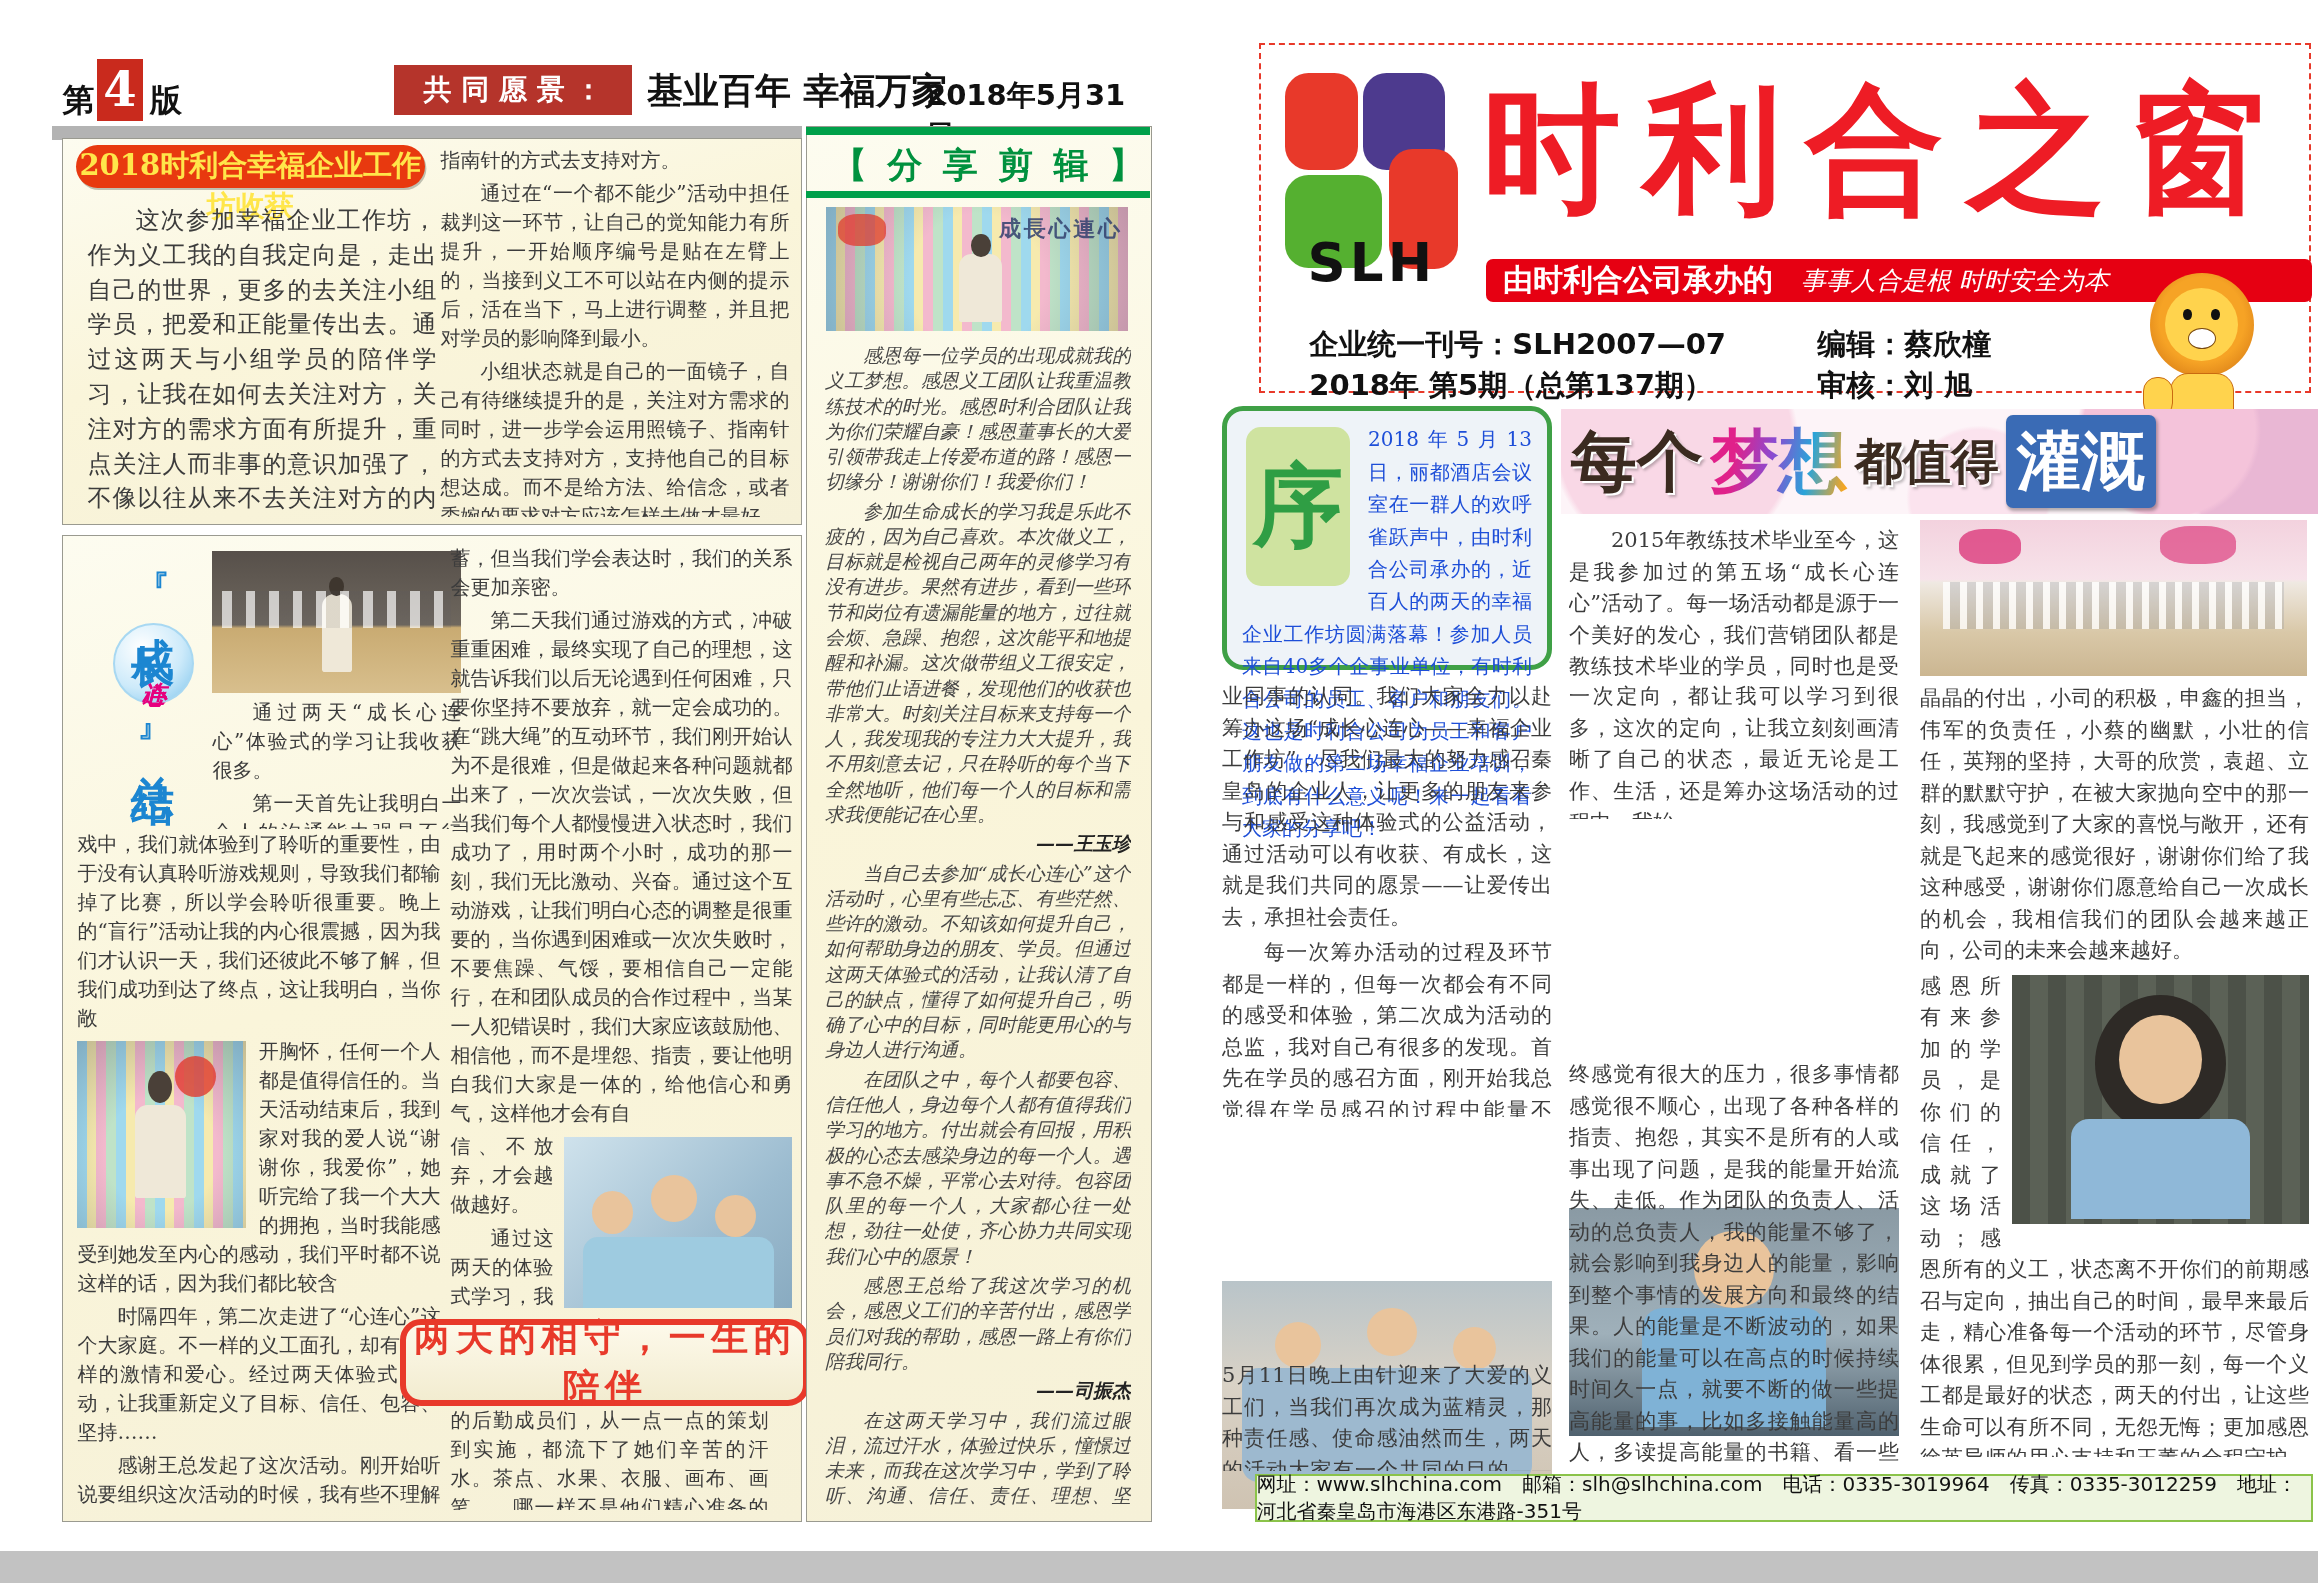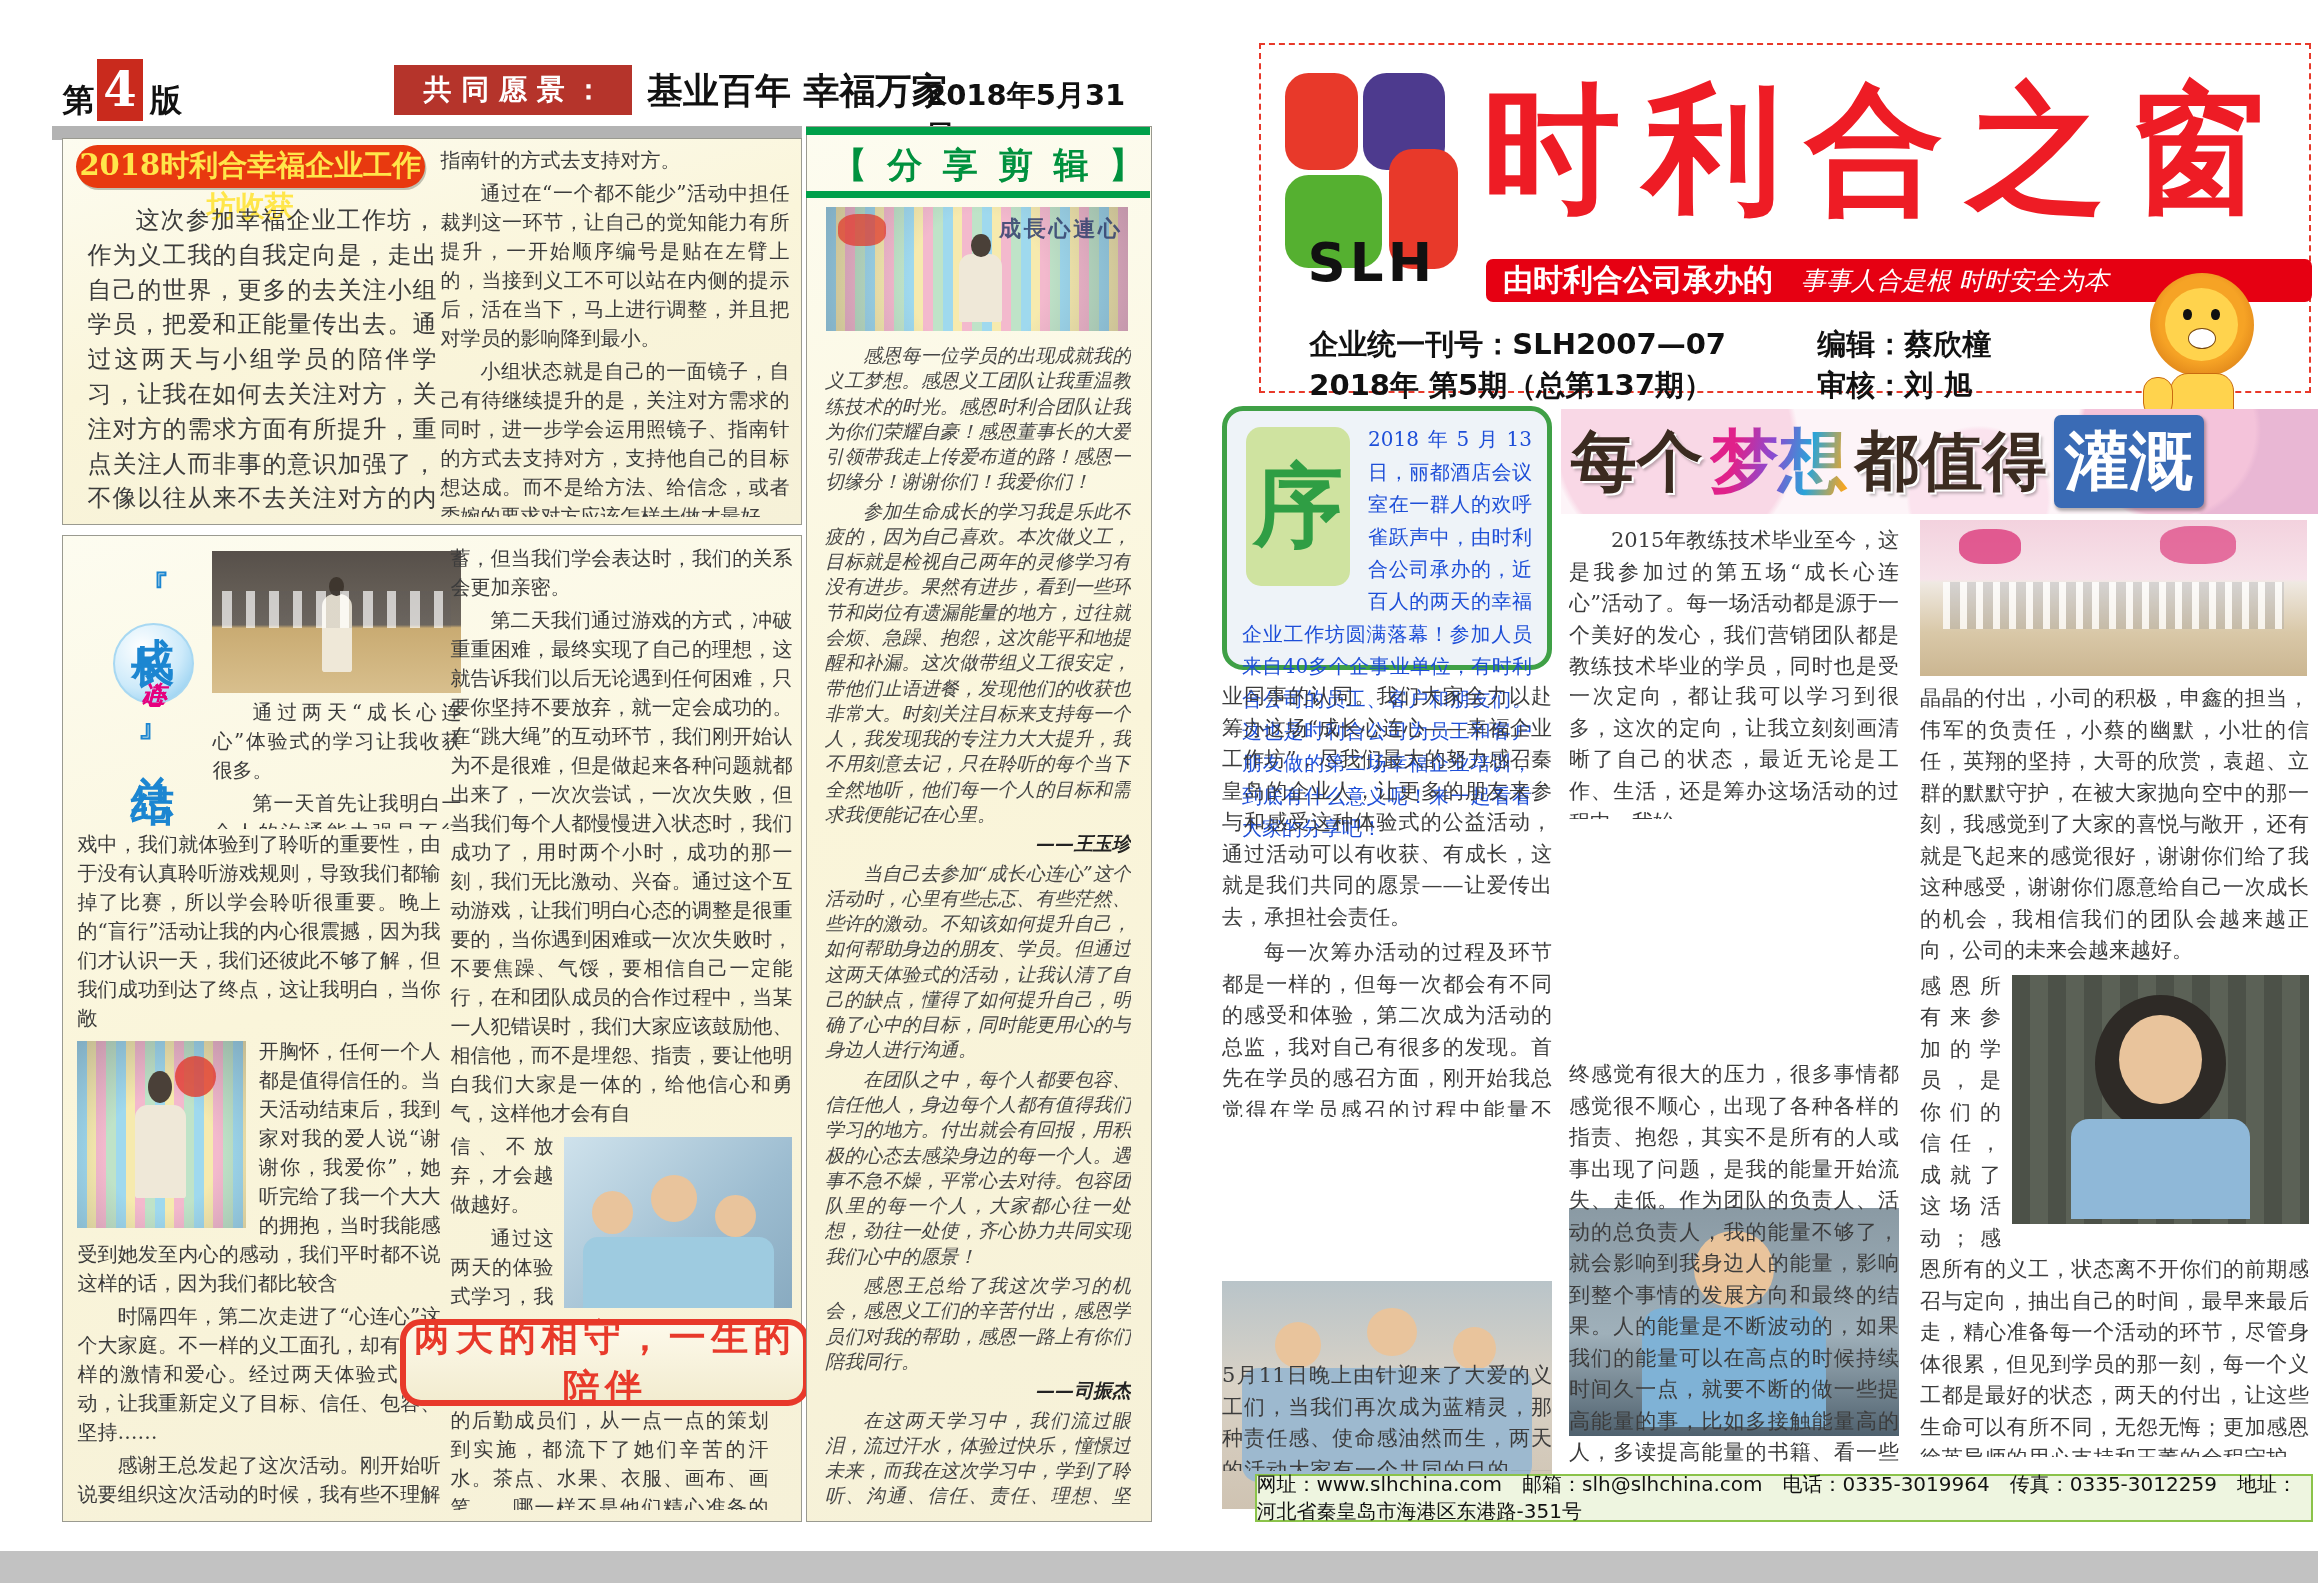--- a/index.html
+++ b/index.html
@@ -227,21 +227,21 @@
     </div>
 
     <div class="abs preface" style="left:-29px;top:406px;width:330px;height:264px;padding:12.4px 15px;box-sizing:border-box;">
       <div class="pref-square" style="width:104px;height:159px;font-size:90px;">序</div>
       <div class="pref-text" style="font-size:20px;line-height:1.62;">2018年5月13日，丽都酒店会议室在一群人的欢呼雀跃声中，由时利合公司承办的，近百人的两天的幸福企业工作坊圆满落幕！参加人员来自40多个企事业单位，有时利合公司的员工、客户和朋友们。这也是时利合公司为员工和客户朋友做的第二场幸福企业培训，到底有什么意义呢！来一起看看大家的分享吧！</div>
     </div>
 
     <div class="abs headline" style="left:310px;top:409px;width:750px;height:105px;padding-left:9.7px;">
       <span class="hl-dark" style="font-size:66px;">每个</span>
       <span class="hl-color" style="font-size:69px;">梦想</span>
-      <span class="hl-dark" style="font-size:64px;">都值得</span>
+      <span class="hl-dark" style="font-size:48px;">都值得</span>
       <span class="hl-blue" style="font-size:64px;">灌溉</span>
     </div>
 
     <div class="abs ph ph-pinkstage" style="left:669px;top:520px;width:387px;height:156px;">
       <div class="blob" style="left:10%;top:6%;width:62px;height:35px;background:#d8246e;opacity:.7;border-radius:40%;"></div>
       <div class="blob" style="left:62%;top:4%;width:76px;height:38px;background:#d8246e;opacity:.6;border-radius:40%;"></div>
     </div>
 
     <div class="abs jtext" style="left:-29px;top:681px;width:330px;height:436px;font-size:21px;line-height:1.5;">
       <p class="noindent">业同事的认同。我们大家全力以赴筹办这场“成长心连心——幸福企业工作坊”，尽我们最大的努力感召秦皇岛的企业人，让更多的朋友来参与和感受这种体验式的公益活动，通过活动可以有收获、有成长，这就是我们共同的愿景——让爱传出去，承担社会责任。</p>

